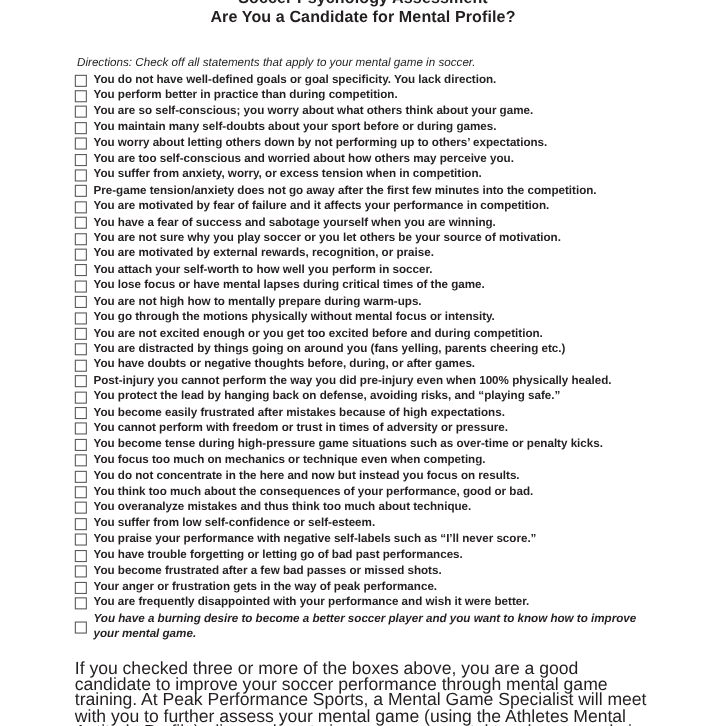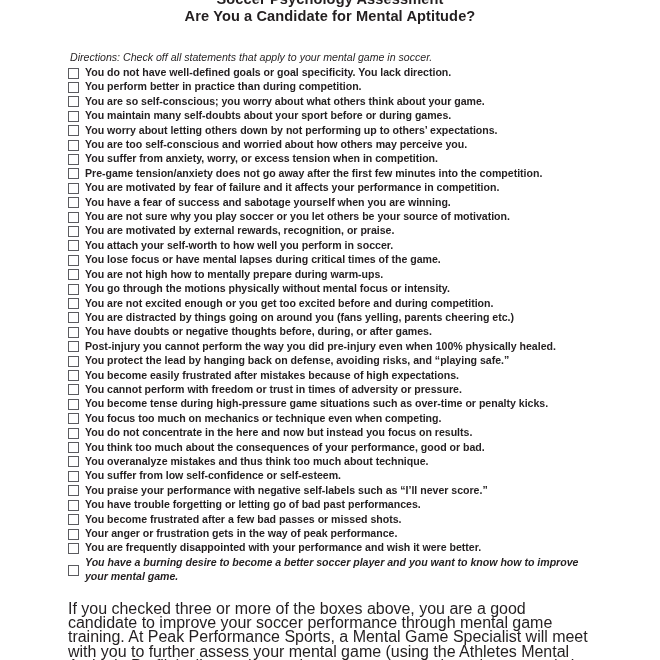--- a/index.html
+++ b/index.html
@@ -110,21 +110,21 @@
     width: 528px;
   }
 </style>
 </head>
 <body>
 
 <div class="page">
 
   <div class="heading">
     <div class="line">Soccer Psychology Assessment</div>
-    <div class="line">Are You a Candidate for Mental Aptitude?</div>
+    <div class="line">Are You a Candidate for Mental Profile?</div>
   </div>
 
   <div class="body-col">
 
     <p class="directions">Directions: Check off all statements that apply to your mental game in soccer.</p>
 
     <ul class="checklist" id="checklist">
         <li class="check-row">
           <span class="checkbox"></span>
           <span class="check-label">You do not have well-defined goals or goal specificity. You lack direction.</span>

